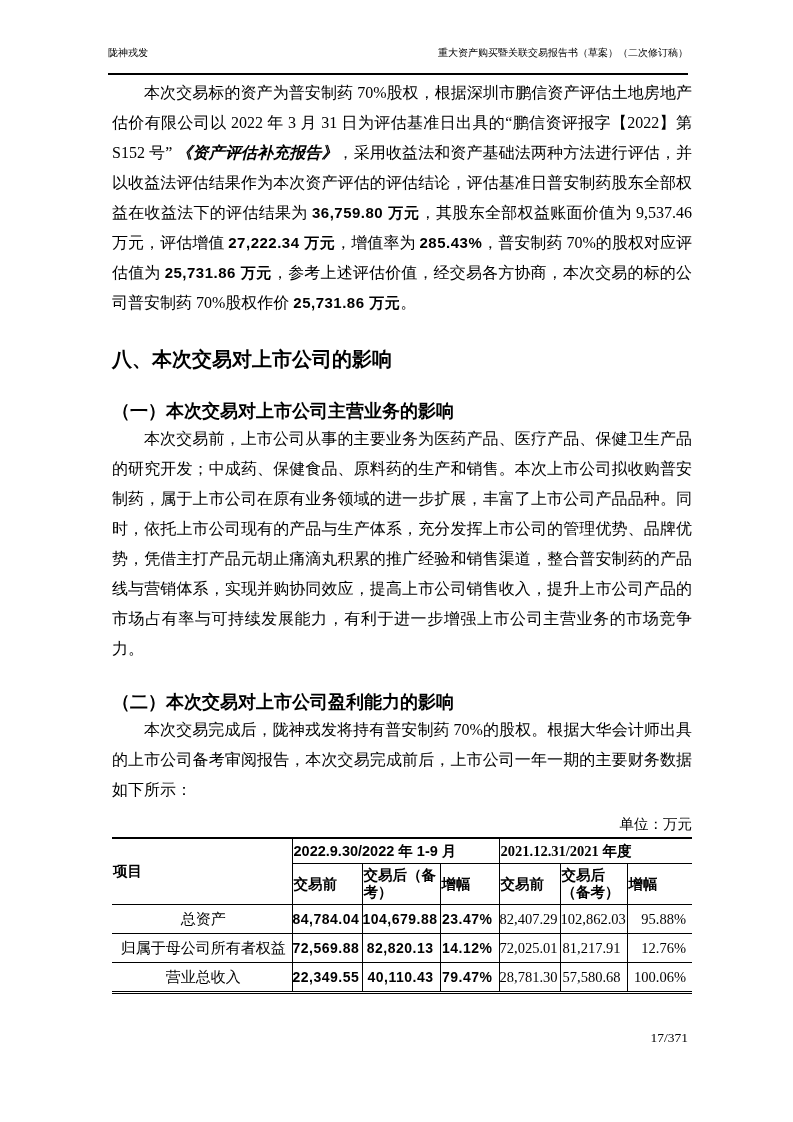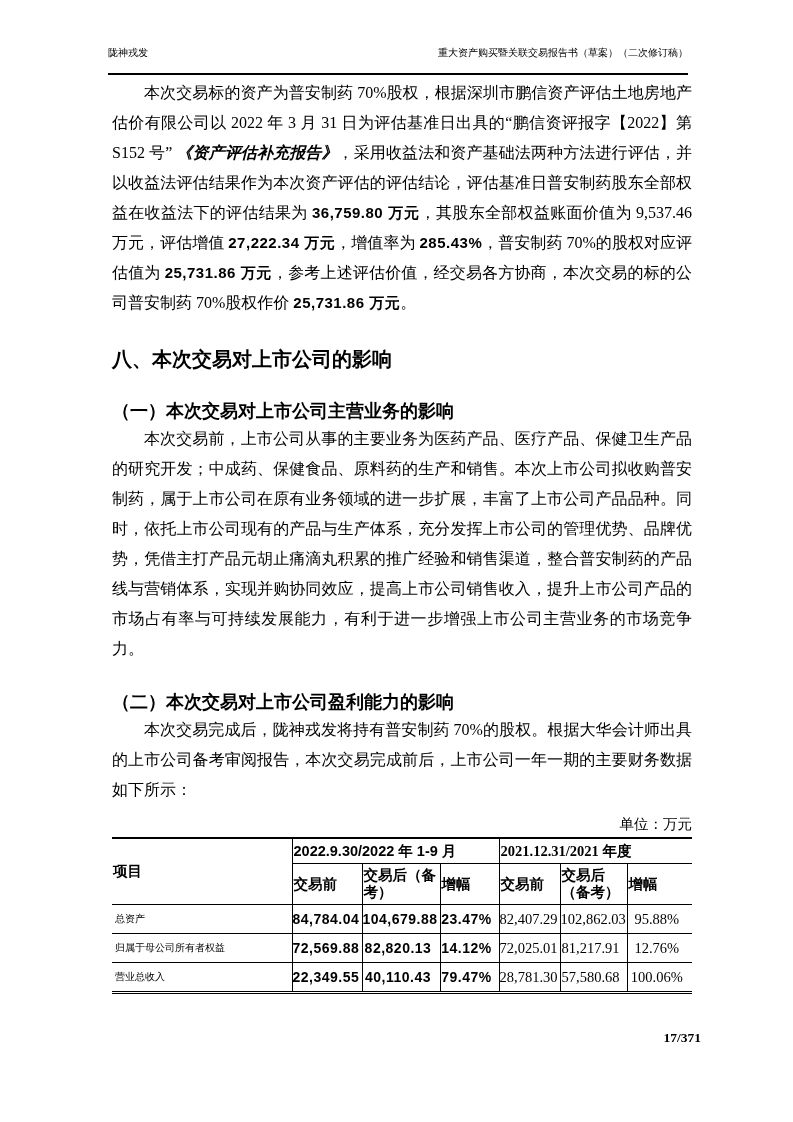--- a/index.html
+++ b/index.html
@@ -52,29 +52,29 @@
   }
   .fin-table th:first-child,.fin-table td:first-child{border-left:none;}
   .fin-table th:last-child,.fin-table td:last-child{border-right:none;}
   .fin-table thead tr.sub-row th{border-bottom:1.5px solid #000;}
   .fin-table th{font-weight:bold;text-align:left;font-size:14.5px;line-height:17px;padding:2px 1px;}
   .fin-table tr.group-row th{height:20px;}
   .fin-table tr.sub-row th{height:36px;}
   .g2022{font-family:"Liberation Sans","DejaVu Sans",sans-serif;}
   .group-sep{border-left:1.5px solid #000 !important;}
   .fin-table td{font-size:14.5px;height:24px;padding:2px 0;}
-  .fin-table td.label{text-align:left;padding-left:3px;font-size:10px;}
-  .fin-table td.num{text-align:center;padding-right:6px;}
+  .fin-table td.label{text-align:center;padding-left:3px;font-size:15px;}
+  .fin-table td.num{text-align:right;padding-right:6px;}
   .fin-table td.b2022{
     font-family:"Liberation Sans","DejaVu Sans",sans-serif;
     font-weight:bold;font-size:14px;letter-spacing:0.5px;
   }
   .page-footer{
-    position:absolute;top:1030px;right:92px;
-    font-size:13.5px;font-weight:bold;
+    position:absolute;top:1030px;right:105px;
+    font-size:13.5px;font-weight:normal;
   }
 </style>
 </head>
 <body>
 
 <header class="page-header">
   <span>陇神戎发</span>
   <span>重大资产购买暨关联交易报告书（草案）（二次修订稿）</span>
 </header>
 

